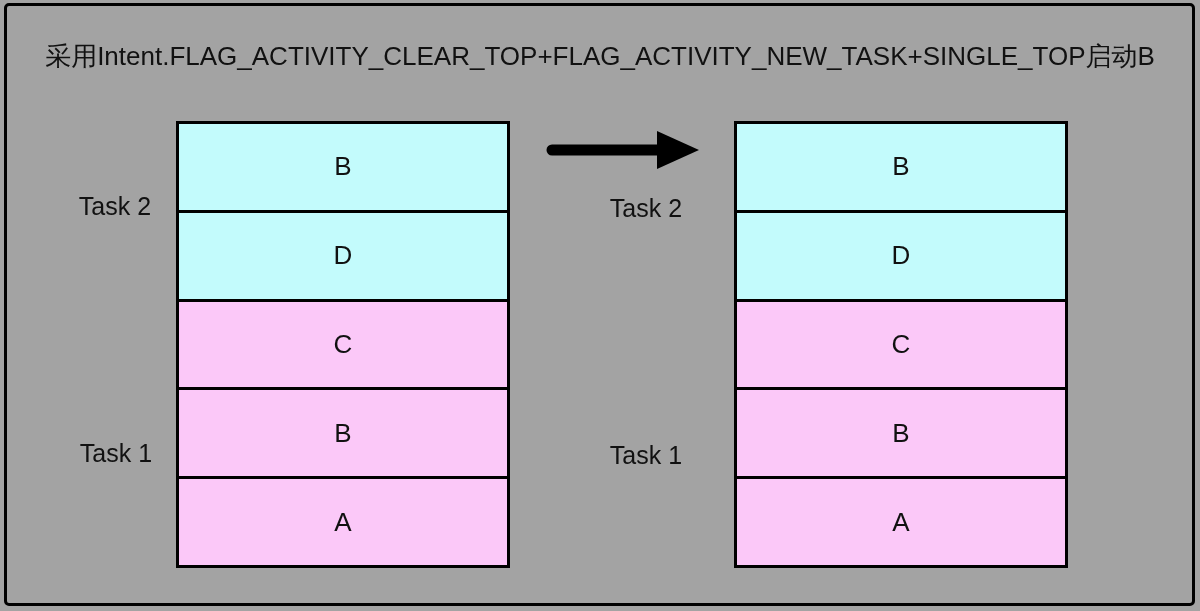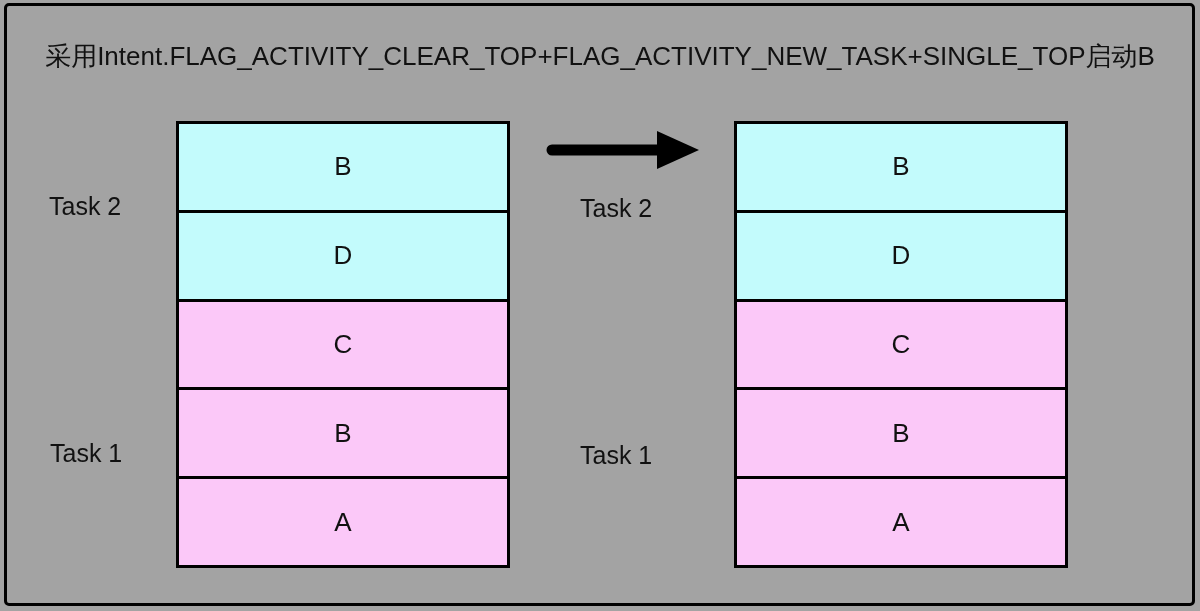--- a/index.html
+++ b/index.html
@@ -54,21 +54,21 @@
     align-items: center;
     justify-content: center;
     font-size: 26px;
     color: #111111;
     border-bottom: 3px solid #000000;
   }
   .activity-block:last-child { border-bottom: none; }
   .task-label {
     position: absolute;
     width: 132px;
-    text-align: left;
+    text-align: center;
     font-size: 25px;
     line-height: 30px;
     color: #111111;
     white-space: nowrap;
   }
   .arrow-wrap {
     position: absolute;
     left: 545px;
     top: 128px;
     width: 160px;

